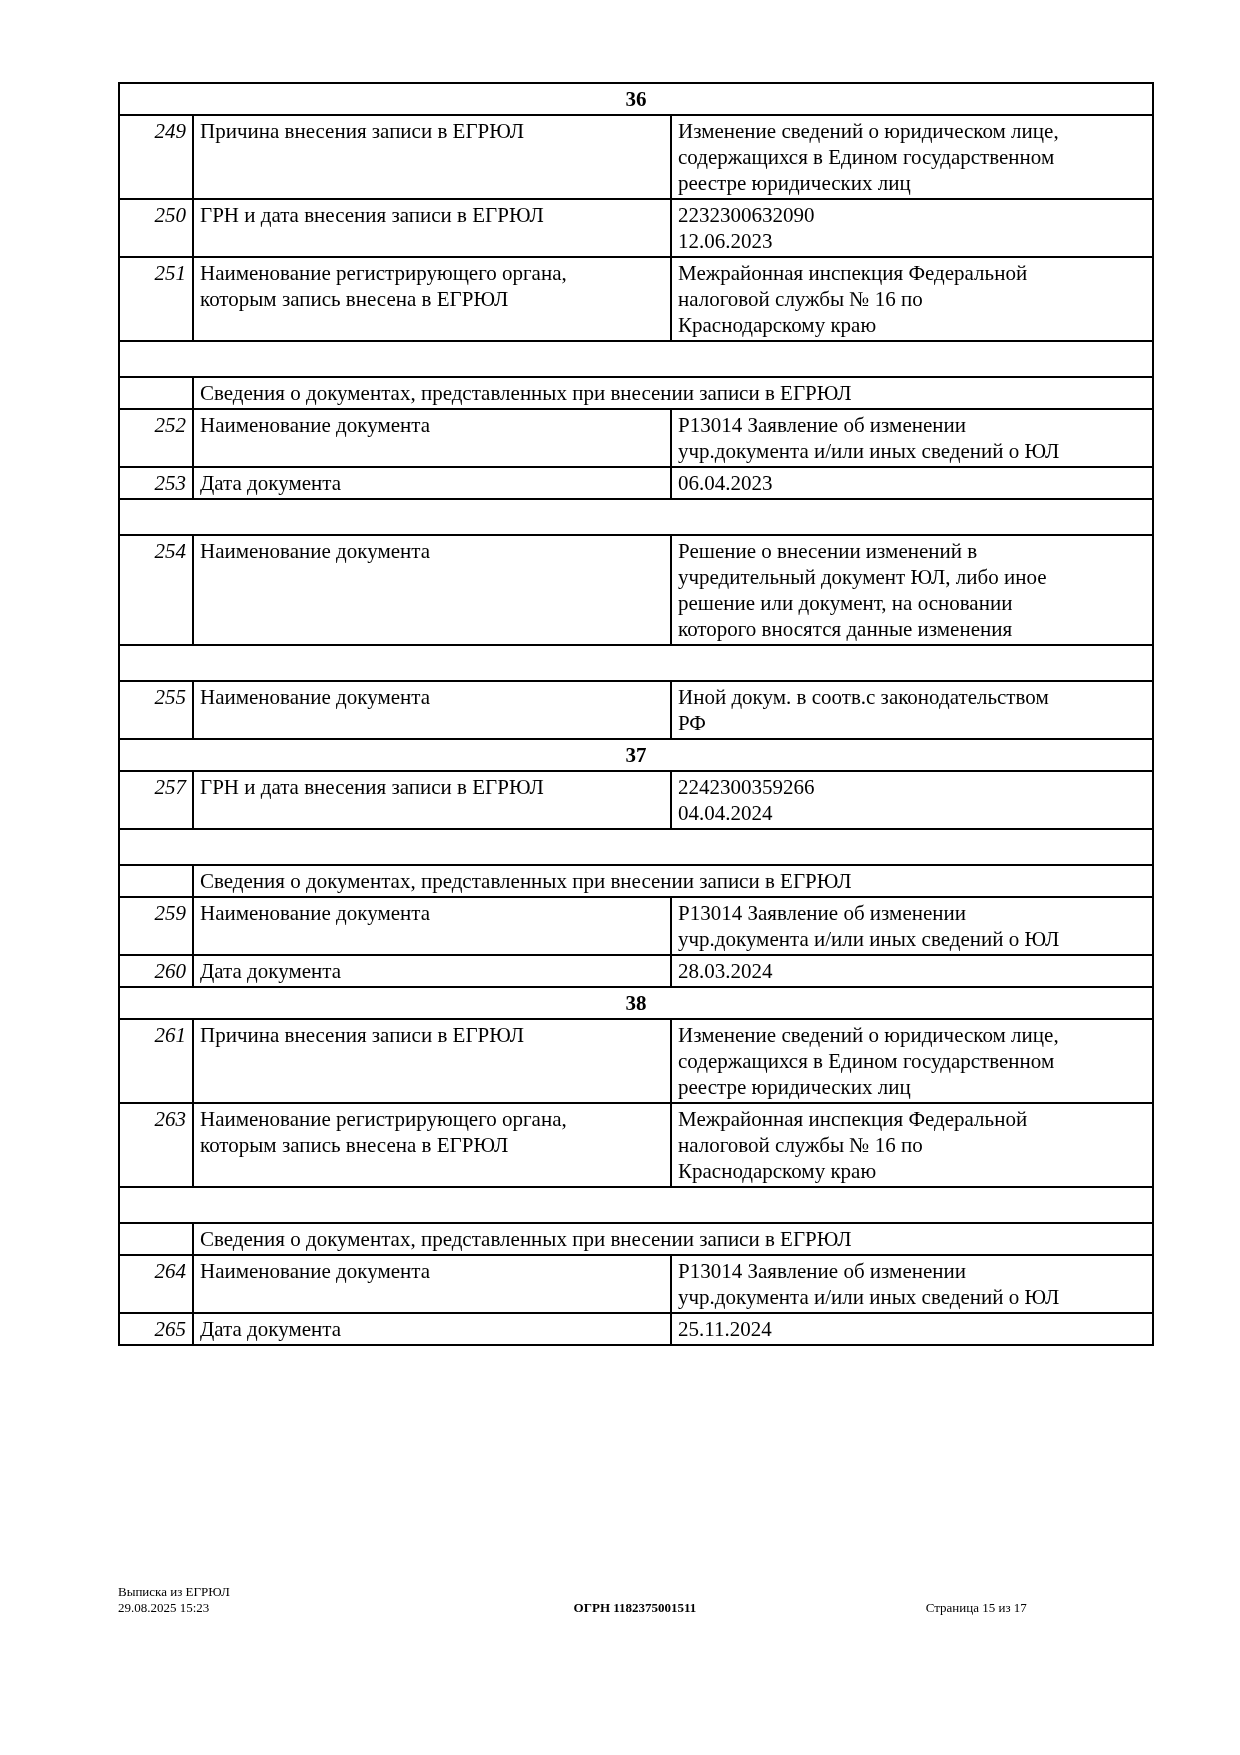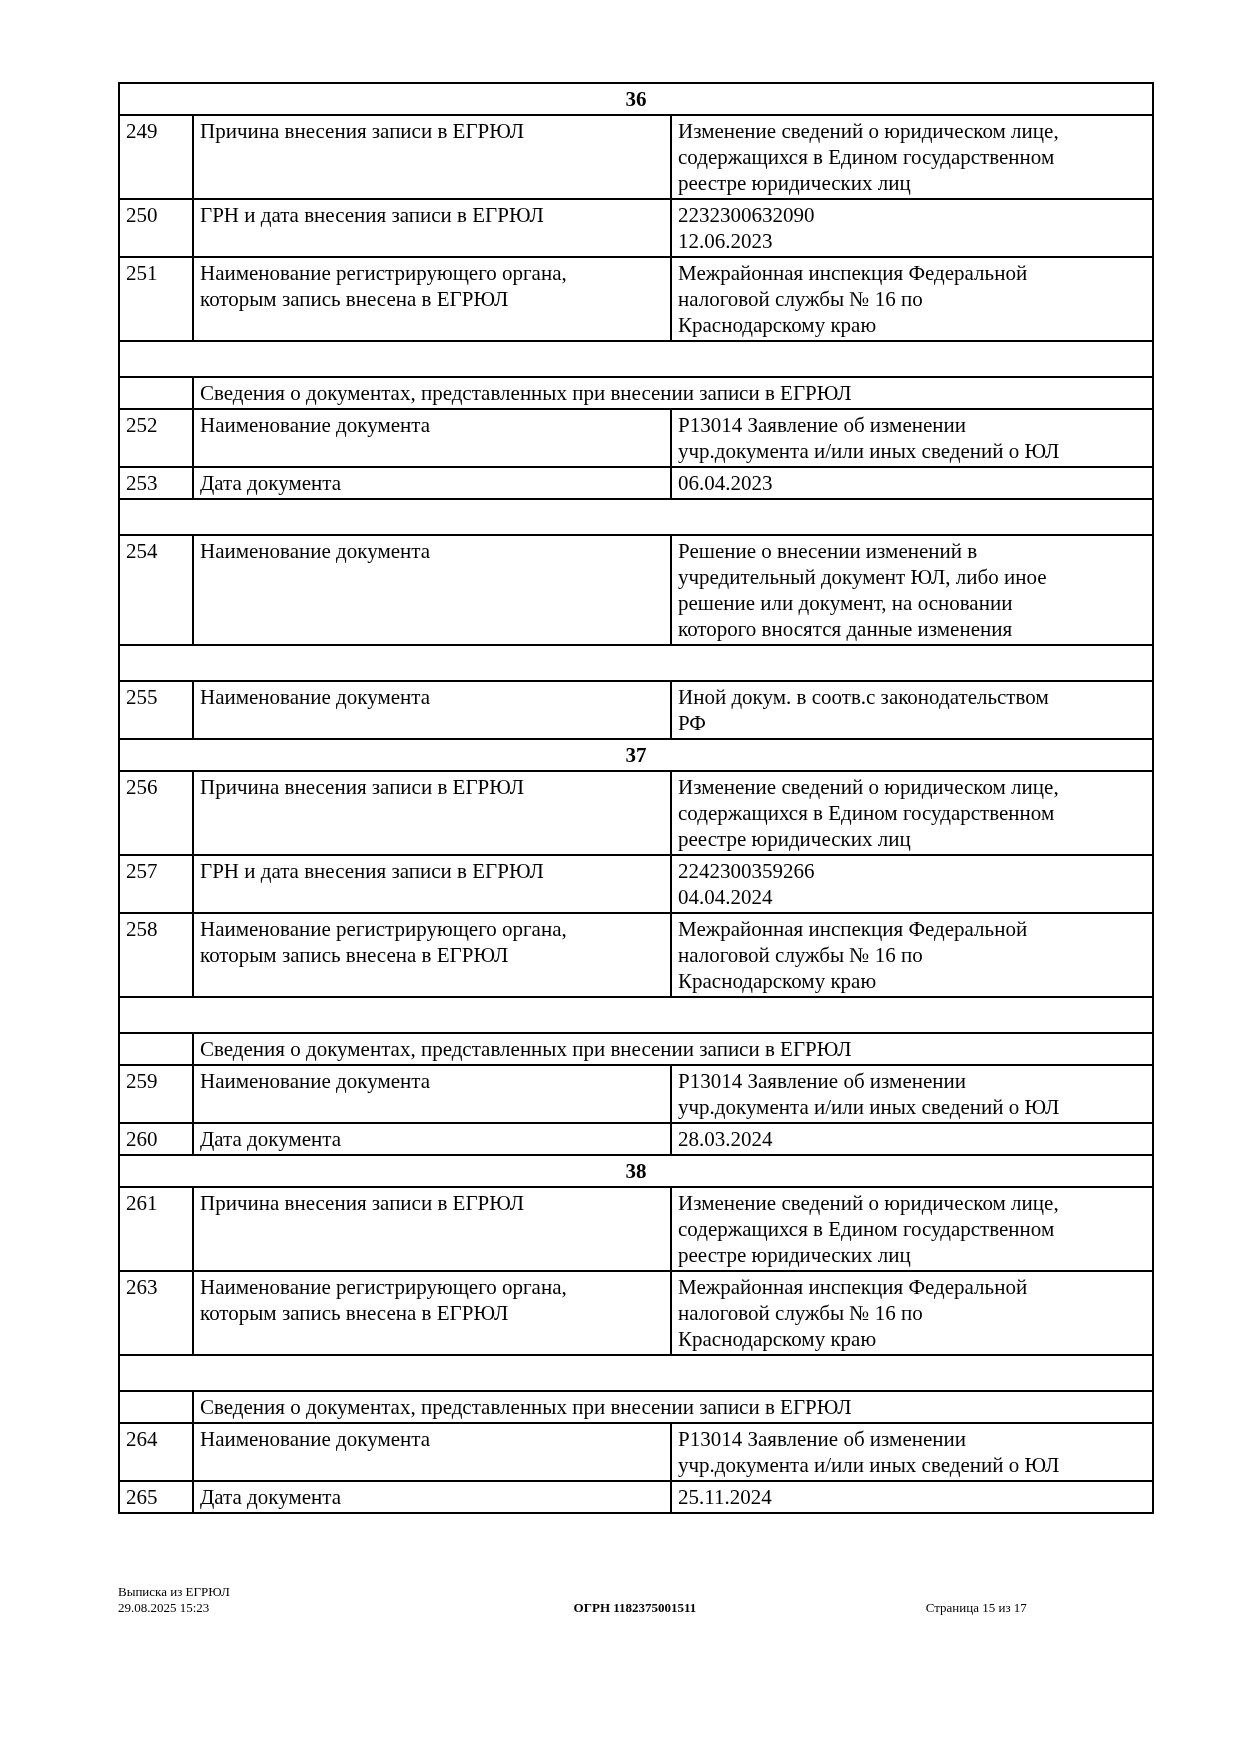--- a/index.html
+++ b/index.html
@@ -27,22 +27,23 @@
     line-height: 26px;
   }
   table.doc-table td {
     border: 2px solid #000000;
     vertical-align: top;
     padding: 2px 6px;
     white-space: pre-line;
     overflow: hidden;
   }
   td.num-cell {
-    text-align: left;
+    text-align: right;
     padding: 2px 2px;
+    font-style: italic;
   }
   td.section-cell {
     text-align: center;
     font-weight: bold;
     padding: 1px 2px;
     margin-left: 12px;
   }
   td.spacer-cell {
     height: 30px;
     padding: 0;
@@ -136,39 +137,24 @@
         <tr>
           <td class="num-cell">255</td>
           <td class="label-cell">Наименование документа</td>
           <td class="value-cell">Иной докум. в соотв.с законодательством
 РФ</td>
         </tr>
         <tr>
           <td colspan="3" class="section-cell">37</td>
         </tr>
         <tr>
-          <td class="num-cell">256</td>
-          <td class="label-cell">Причина внесения записи в ЕГРЮЛ</td>
-          <td class="value-cell">Изменение сведений о юридическом лице,
-содержащихся в Едином государственном
-реестре юридических лиц</td>
-        </tr>
-        <tr>
           <td class="num-cell">257</td>
           <td class="label-cell">ГРН и дата внесения записи в ЕГРЮЛ</td>
           <td class="value-cell">2242300359266
 04.04.2024</td>
-        </tr>
-        <tr>
-          <td class="num-cell">258</td>
-          <td class="label-cell">Наименование регистрирующего органа,
-которым запись внесена в ЕГРЮЛ</td>
-          <td class="value-cell">Межрайонная инспекция Федеральной
-налоговой службы № 16 по
-Краснодарскому краю</td>
         </tr>
         <tr>
           <td colspan="3" class="spacer-cell"></td>
         </tr>
         <tr>
           <td class="num-cell"></td>
           <td colspan="2" class="docs-cell">Сведения о документах, представленных при внесении записи в ЕГРЮЛ</td>
         </tr>
         <tr>
           <td class="num-cell">259</td>

